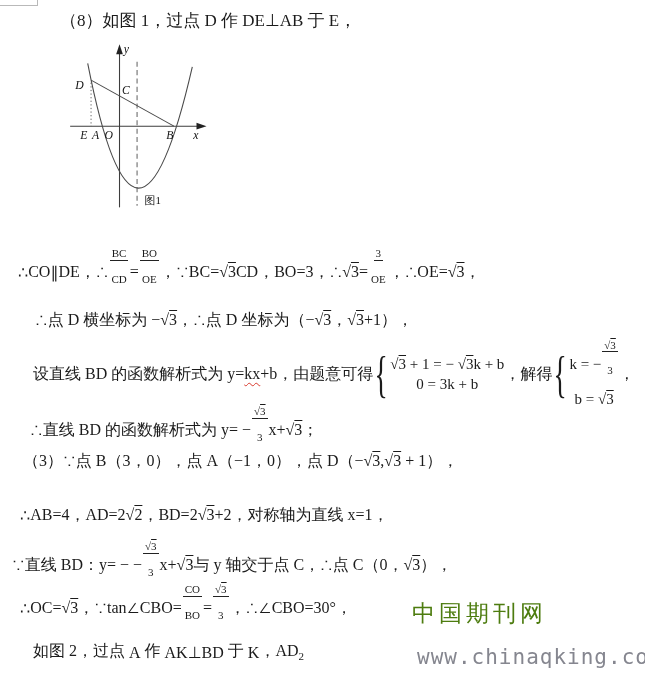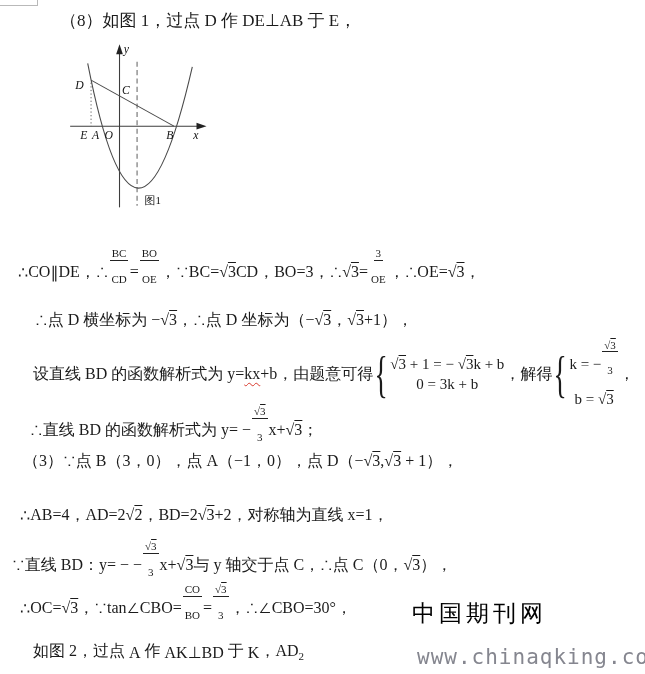--- a/index.html
+++ b/index.html
@@ -55,21 +55,21 @@
   .row{display:flex;align-items:center;line-height:1.35;font-size:15px;white-space:pre;}
   sup{font-size:11px;}
 
   
   .figure{position:absolute;left:50px;top:40px;width:175px;height:205px;}
   .figure svg{display:block;}
 
   
   .wm-name{
     position:absolute;left:412px;top:598px;
-    font:23px "Liberation Serif",serif;letter-spacing:4px;color:#000000;
+    font:23px "Liberation Serif",serif;letter-spacing:4px;color:#4d7c0f;
   }
   .wm-url{
     position:absolute;left:417px;top:645px;
     font:21px "DejaVu Sans Mono",monospace;letter-spacing:1px;color:#85868f;
   }
 </style>
 </head>
 <body>
 
 <div class="corner-box"></div>

